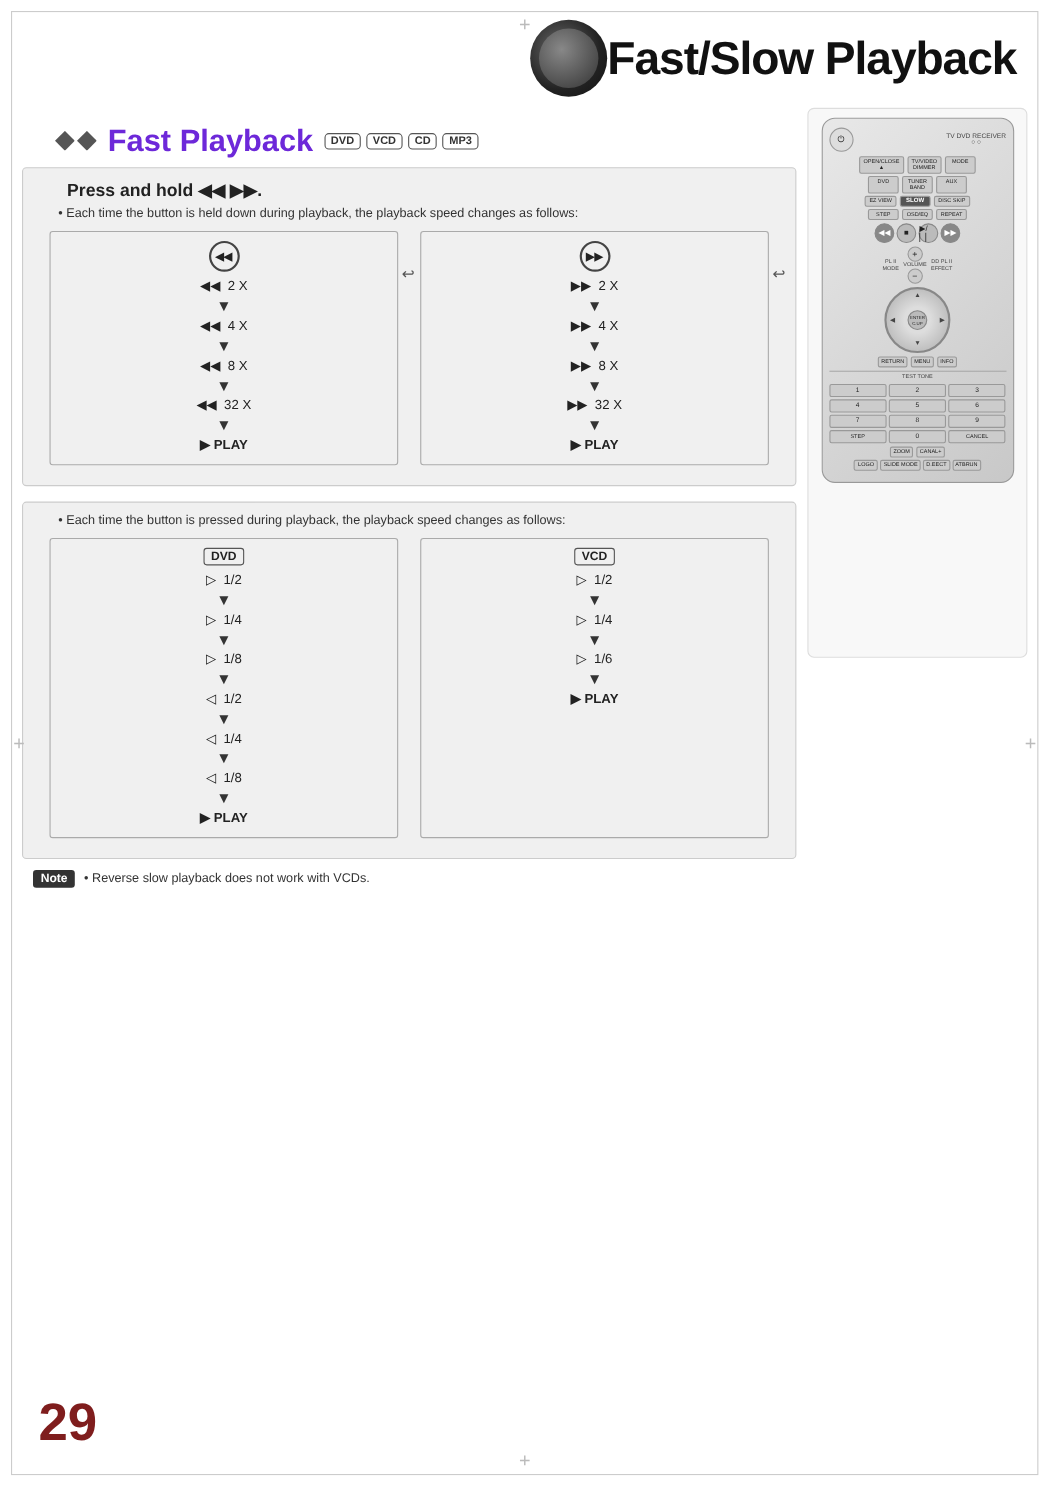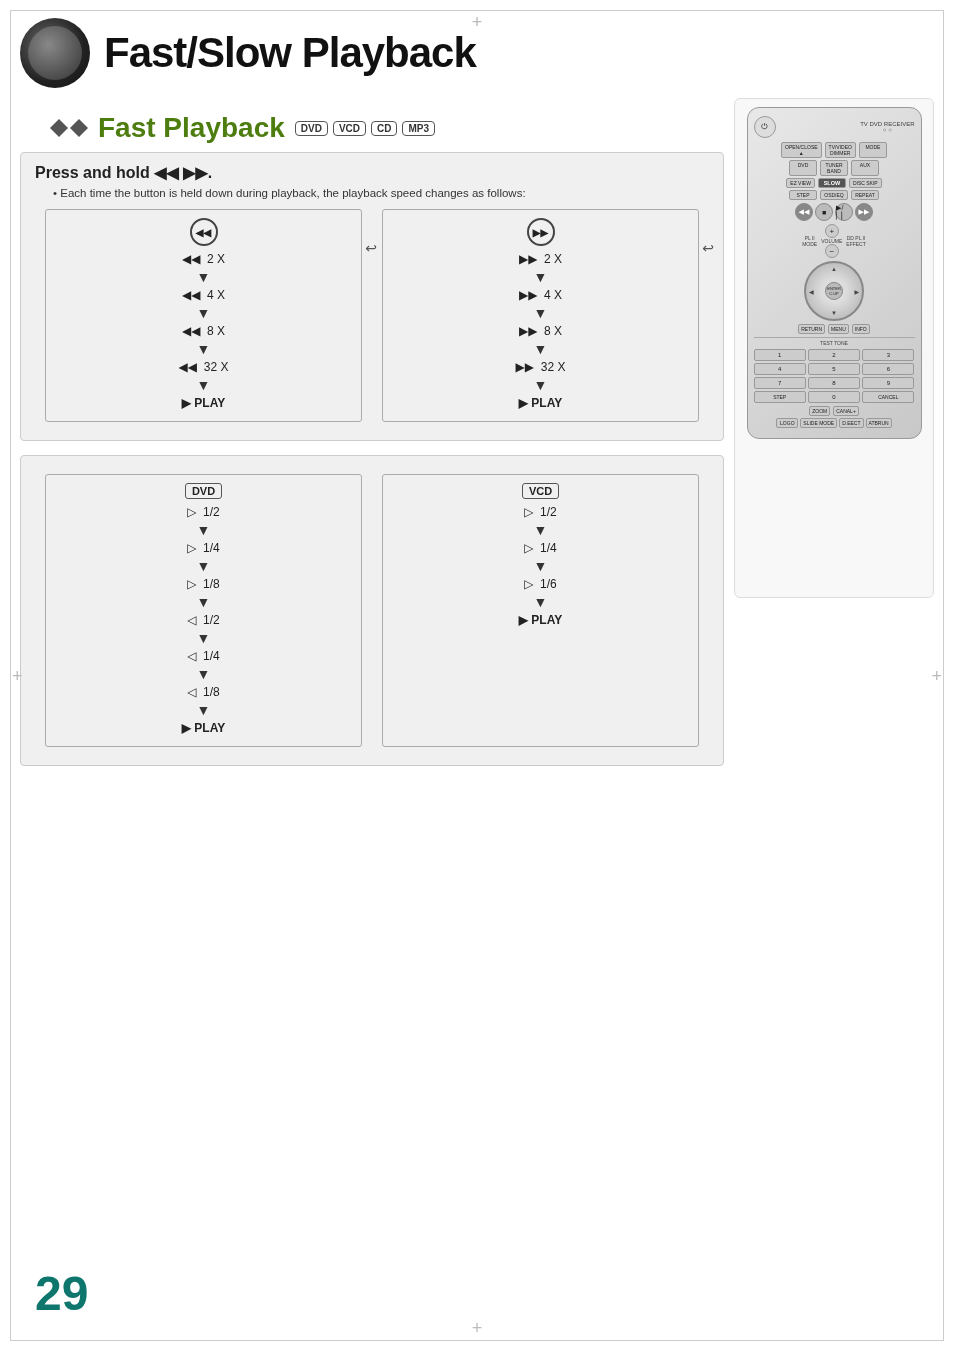--- a/index.html
+++ b/index.html
@@ -20,21 +20,21 @@
       top: 10px; left: 10px; right: 10px; bottom: 10px;
       border: 1px solid #ccc;
       pointer-events: none;
     }
 
     
     .header {
       display: flex;
       align-items: center;
       padding: 18px 30px 10px 20px;
-      gap: 14px;
+      justify-content: flex-end;
     }
     .header-logo {
       width: 70px;
       height: 70px;
       border-radius: 50%;
       background: radial-gradient(circle at 38% 38%, #666, #222 60%, #111);
       flex-shrink: 0;
       position: relative;
       overflow: hidden;
     }
@@ -60,21 +60,21 @@
       padding: 8px 30px;
       margin-top: 6px;
     }
     .section-icon {
       display: flex;
       gap: 3px;
     }
     .section-title {
       font-size: 28px;
       font-weight: 700;
-      color: #4d7c0f;
+      color: #6d28d9;
     }
     .badges {
       display: flex;
       gap: 5px;
       align-items: center;
     }
     .badge {
       border: 1.5px solid #555;
       border-radius: 4px;
       padding: 1px 5px;
@@ -102,20 +102,21 @@
       background: #f0f0f0;
       border: 1px solid #ccc;
       border-radius: 4px;
       padding: 10px 14px;
       margin-bottom: 10px;
     }
     .instruction-title {
       font-size: 16px;
       font-weight: 600;
       margin-bottom: 5px;
+      margin-left: 26px;
     }
     .instruction-sub {
       font-size: 11.5px;
       color: #333;
       margin-bottom: 2px;
       margin-left: 18px;
     }
 
     
     .diagram-area {
@@ -306,21 +307,21 @@
       padding-top: 2px;
     }
 
     
     .page-number {
       position: absolute;
       bottom: 30px;
       left: 35px;
       font-size: 48px;
       font-weight: 900;
-      color: #0f766e;
+      color: #7f1d1d;
     }
   </style>
 </head>
 <body>
 
 <div class="page-border"></div>
 
 <div style="position:absolute;top:12px;left:50%;transform:translateX(-50%);color:#bbb;font-size:18px;">+</div>
 <div style="position:absolute;top:50%;left:12px;transform:translateY(-50%);color:#bbb;font-size:18px;">+</div>
 <div style="position:absolute;top:50%;right:12px;transform:translateY(-50%);color:#bbb;font-size:18px;">+</div>
@@ -383,20 +384,21 @@
           <div class="diagram-arrow-down">▼</div>
           <div class="diagram-row" style="font-weight:bold;">▶ PLAY</div>
           <div style="position:absolute;right:-16px;top:30px;font-size:14px;color:#555;">↩</div>
         </div>
       </div>
     </div>
 
     <div class="slow-section">
 
       <div class="instruction-box">
+        <div class="instruction-sub">• Each time the button is pressed during playback, the playback speed changes as follows:</div>
 
         <div class="slow-diagram-area">
 
           <div class="slow-diagram-col">
             <div style="text-align:center;font-weight:bold;font-size:11px;border:1.5px solid #555;border-radius:3px;padding:1px 6px;display:inline-block;margin:0 auto 6px;display:block;width:fit-content;margin-left:auto;margin-right:auto;">DVD</div>
             <div class="diagram-row">▷ &nbsp;1/2</div>
             <div class="diagram-arrow-down">▼</div>
             <div class="diagram-row">▷ &nbsp;1/4</div>
             <div class="diagram-arrow-down">▼</div>
             <div class="diagram-row">▷ &nbsp;1/8</div>
@@ -416,20 +418,24 @@
             <div class="diagram-arrow-down">▼</div>
             <div class="diagram-row">▷ &nbsp;1/4</div>
             <div class="diagram-arrow-down">▼</div>
             <div class="diagram-row">▷ &nbsp;1/6</div>
             <div class="diagram-arrow-down">▼</div>
             <div class="diagram-row" style="font-weight:bold;">▶ PLAY</div>
           </div>
         </div>
       </div>
 
+      <div class="note-box">
+        <span class="note-label">Note</span>
+        <span class="note-text">• Reverse slow playback does not work with VCDs.</span>
+      </div>
     </div>
 
   </div>
 
   <div class="right-panel">
     <div class="remote-container">
       <div class="remote-body">
 
         <div class="remote-top">
           <div class="remote-power-btn">⏻</div>

